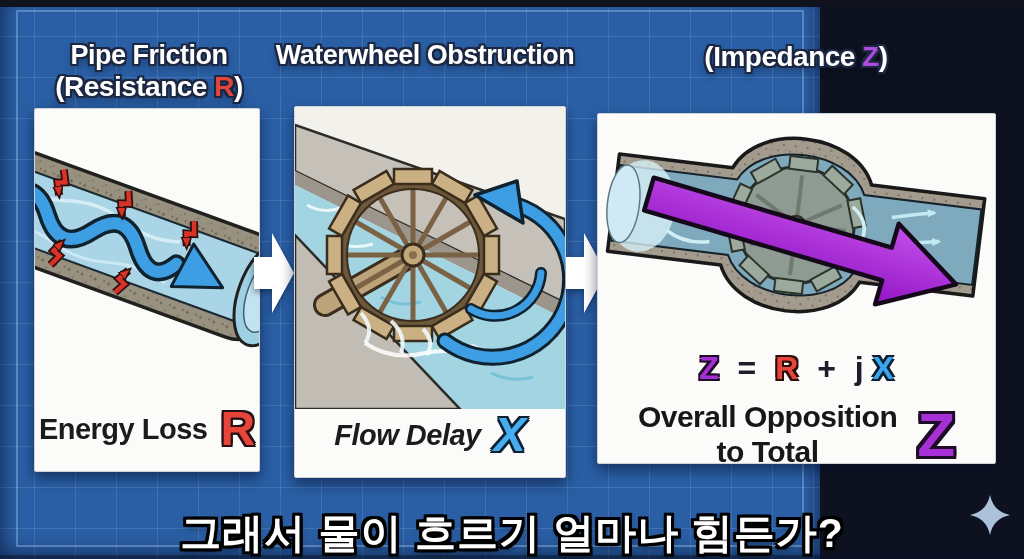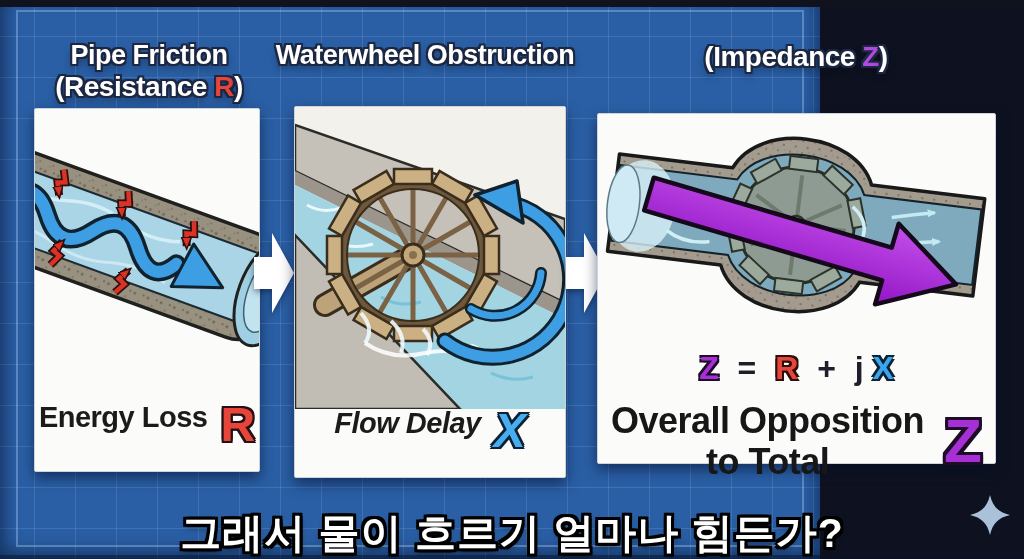--- a/index.html
+++ b/index.html
@@ -20,35 +20,35 @@
   .col-title .l2{font-size:28px;letter-spacing:-.5px;margin-top:1px;
     text-shadow:-2px -2px 0 #1c2742,2px -2px 0 #1c2742,-2px 2px 0 #1c2742,2px 2px 0 #1c2742,0 -2px 0 #1c2742,0 2px 0 #1c2742,-2px 0 0 #1c2742,2px 0 0 #1c2742,0 5px 8px rgba(0,0,15,.45);}
   .sym-r{color:#e8453a;}
   .sym-x{color:#46aef0;}
   .sym-z{color:#b04ae0;}
 
   .panel{position:absolute;background:#fbfbf9;border:1px solid #ced3da;border-radius:2px;
     box-shadow:0 6px 14px rgba(3,12,40,.55);}
   .panel svg{display:block;}
 
-  .caption{position:absolute;left:0;right:0;display:flex;justify-content:center;gap:13px;}
+  .caption{position:absolute;left:0;right:0;display:flex;align-items:center;justify-content:center;gap:13px;}
   .cap-text{font-size:29px;font-weight:bold;color:#1b1b1b;letter-spacing:-.5px;}
   .cap-sym{font-size:48px;font-weight:bold;line-height:1;
     text-shadow:-2px -2px 0 #241015,2px -2px 0 #241015,-2px 2px 0 #241015,2px 2px 0 #241015,0 -2px 0 #241015,0 2px 0 #241015,-2px 0 0 #241015,2px 0 0 #241015;}
   .cap-sym.x{text-shadow:-2px -2px 0 #0d2133,2px -2px 0 #0d2133,-2px 2px 0 #0d2133,2px 2px 0 #0d2133,0 -2px 0 #0d2133,0 2px 0 #0d2133,-2px 0 0 #0d2133,2px 0 0 #0d2133;}
 
   .formula{position:absolute;left:0;right:0;text-align:center;font-weight:bold;font-size:32px;line-height:1;}
   .formula span{margin:0 5px;}
   .f-dark{color:#1d1d2b;}
   .f-z{color:#a62fd5;text-shadow:-2px -2px 0 #1e0b28,2px -2px 0 #1e0b28,-2px 2px 0 #1e0b28,2px 2px 0 #1e0b28;}
   .f-r{color:#e8453a;text-shadow:-2px -2px 0 #2a0f0c,2px -2px 0 #2a0f0c,-2px 2px 0 #2a0f0c,2px 2px 0 #2a0f0c;}
   .f-x{color:#3aa6ee;text-shadow:-2px -2px 0 #0d2133,2px -2px 0 #0d2133,-2px 2px 0 #0d2133,2px 2px 0 #0d2133;}
 
   .p3cap{position:absolute;left:0;right:0;display:flex;align-items:center;justify-content:center;gap:20px;}
-  .p3cap .lines{text-align:center;font-size:36px;font-weight:bold;color:#171717;line-height:1.15;letter-spacing:-.5px;}
+  .p3cap .lines{text-align:center;font-size:30px;font-weight:bold;color:#171717;line-height:1.15;letter-spacing:-.5px;}
   .p3cap .bigz{font-size:62px;font-weight:bold;color:#a62fd5;line-height:1;
     text-shadow:-3px -3px 0 #1e0b28,3px -3px 0 #1e0b28,-3px 3px 0 #1e0b28,3px 3px 0 #1e0b28,0 -3px 0 #1e0b28,0 3px 0 #1e0b28,-3px 0 0 #1e0b28,3px 0 0 #1e0b28;}
 
   .flow-arrow{position:absolute;width:40px;height:84px;filter:drop-shadow(0 3px 3px rgba(0,10,30,.45));}
 
   .footer-sub{position:absolute;left:0;top:506px;width:1024px;text-align:center;color:#fff;
     font-size:41px;font-weight:bold;letter-spacing:1px;
     text-shadow:-3px -3px 0 #000,3px -3px 0 #000,-3px 3px 0 #000,3px 3px 0 #000,0 -3px 0 #000,0 3px 0 #000,-3px 0 0 #000,3px 0 0 #000,0 4px 6px rgba(0,0,0,.5);}
   .sparkle{position:absolute;left:970px;top:495px;width:40px;height:40px;}
 </style>

